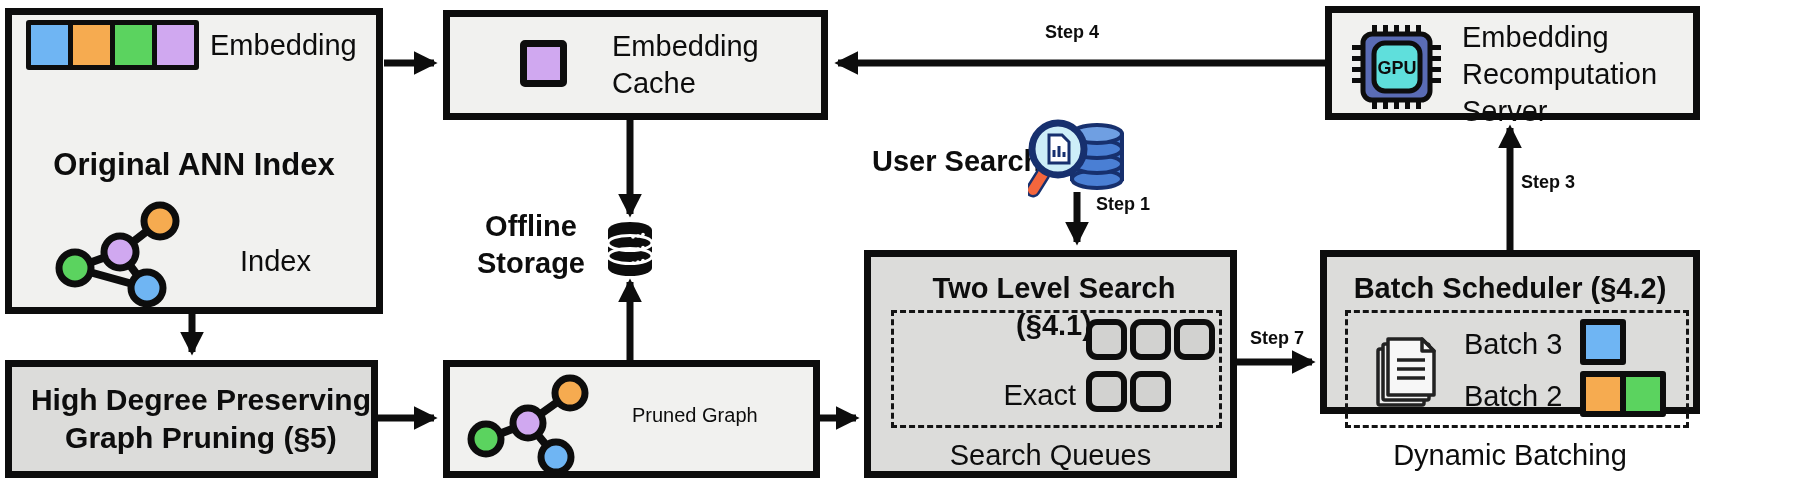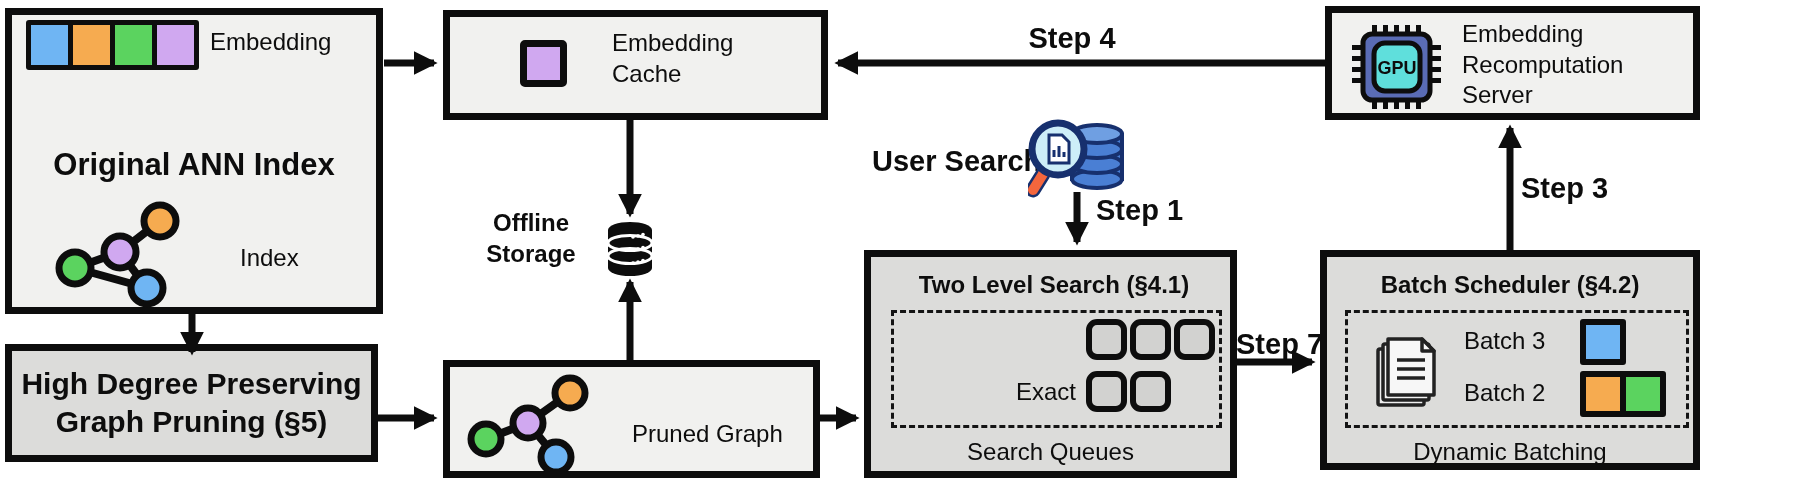--- a/index.html
+++ b/index.html
@@ -1,24 +1,24 @@
 <!DOCTYPE html>
 <html><head>
 <meta charset="utf-8">
 <style>
   html,body{margin:0;padding:0;background:#ffffff;}
   #canvas{position:relative;width:1817px;height:481px;background:#ffffff;overflow:hidden;
           font-family:"Liberation Sans","DejaVu Sans",sans-serif;color:#0d0d0d;}
   .box{position:absolute;box-sizing:border-box;border:7px solid #0d0d0d;background:#f1f1ef;}
   .box-dark{background:#dcdcda;}
   .abs{position:absolute;}
-  .lbl{position:absolute;font-size:24px;line-height:1.28;white-space:pre-line;}
+  .lbl{position:absolute;font-size:29px;line-height:1.28;white-space:pre-line;}
   .bold{font-weight:bold;}
   .center{text-align:center;}
-  .step-lbl{position:absolute;font-size:29px;font-weight:bold;white-space:nowrap;}
+  .step-lbl{position:absolute;font-size:18px;font-weight:bold;white-space:nowrap;}
   .strip{position:absolute;display:flex;gap:5px;background:#0d0d0d;padding:5px;border-radius:3px;}
   .strip .cell{width:37px;height:40px;}
   .sq{position:absolute;box-sizing:border-box;border:7px solid #0d0d0d;border-radius:5px;}
   .queue-row{position:absolute;display:flex;gap:3px;}
   .queue{width:41px;height:41px;box-sizing:border-box;border:6px solid #0d0d0d;border-radius:11px;background:#d2d2d0;}
   .dashed{position:absolute;box-sizing:border-box;border:3px dashed #141414;}
   .batch-sq{width:46px;height:46px;box-sizing:border-box;border:6px solid #0d0d0d;border-radius:3px;}
   svg{display:block;}
   #arrows{position:absolute;left:0;top:0;pointer-events:none;}
 </style>
@@ -124,60 +124,60 @@
     <line x1="15" y1="57" x2="5" y2="73" stroke="#f4663d" stroke-width="10" stroke-linecap="round"></line>
     <circle cx="30" cy="32" r="26" fill="#cdeef8" stroke="#17306e" stroke-width="7"></circle>
     <path d="M21 18 h13 l7 7 v21 h-20 z" fill="#ffffff" stroke="#17306e" stroke-width="3"></path>
     <g stroke="#17306e" stroke-width="3">
       <line x1="26" y1="40" x2="26" y2="33"></line>
         <line x1="31" y1="40" x2="31" y2="29"></line>
         <line x1="36" y1="40" x2="36" y2="35"></line>
     </g>
   </svg>
 
-  <div class="box box-dark" style="left:5px;top:344px;width:373px;height:118px;display:flex;align-items:center;justify-content:center;">
+  <div class="box box-dark" style="left:5px;top:360px;width:373px;height:118px;display:flex;align-items:center;justify-content:flex-end;">
     <div class="lbl bold center" style="position:static;font-size:30px;">High Degree Preserving
 Graph Pruning (§5)</div>
   </div>
 
   <div class="box" style="left:443px;top:360px;width:377px;height:118px;">
     <svg class="abs" style="left:12px;top:6px;" width="140" height="100" viewBox="0 0 140 100">
       <g stroke="#0d0d0d" stroke-width="8" stroke-linecap="round">
         <line x1="108" y1="20" x2="66" y2="50"></line>
         <line x1="66" y1="50" x2="24" y2="66"></line>
         <line x1="66" y1="50" x2="94" y2="84"></line>
       </g>
       <g stroke="#0d0d0d" stroke-width="7">
         <circle cx="108" cy="20" r="15" fill="#f6ab50"></circle>
         <circle cx="66" cy="50" r="15" fill="#d0a8f0"></circle>
         <circle cx="24" cy="66" r="15" fill="#5bd35f"></circle>
         <circle cx="94" cy="84" r="15" fill="#6fb5f3"></circle>
       </g>
     </svg>
-    <div class="lbl" style="left:182px;top:36px;font-size:24px;margin-top:16px;">Pruned Graph</div>
+    <div class="lbl" style="left:182px;top:36px;font-size:20px;">Pruned Graph</div>
   </div>
 
   <div class="box box-dark" style="left:864px;top:250px;width:373px;height:228px;">
     <div class="lbl bold center" style="left:0;right:16px;top:13px;margin-left:23px;">Two Level Search (§4.1)</div>
     <div class="dashed" style="left:20px;top:53px;width:331px;height:118px;">
       <div class="queue-row" style="left:192px;top:6px;">
         <div class="queue"></div>
         <div class="queue"></div>
         <div class="queue"></div>
       </div>
       <div class="lbl" style="left:10px;top:64px;width:172px;text-align:right;">Exact</div>
       <div class="queue-row" style="left:192px;top:58px;">
         <div class="queue"></div>
         <div class="queue"></div>
       </div>
     </div>
     <div class="lbl center" style="left:0;right:0;top:180px;">Search Queues</div>
   </div>
 
-  <div class="box box-dark" style="left:1320px;top:250px;width:380px;height:220px;">
+  <div class="box box-dark" style="left:1320px;top:250px;width:380px;height:164px;">
     <div class="lbl bold center" style="left:0;right:0;top:13px;">Batch Scheduler (§4.2)</div>
     <div class="dashed" style="left:18px;top:53px;width:344px;height:118px;">
       <svg class="abs" style="left:22px;top:20px;" width="76" height="78" viewBox="0 0 76 78">
         <rect x="8" y="16" width="46" height="56" rx="2" fill="#efefef" stroke="#222222" stroke-width="3.5"></rect>
         <rect x="13" y="11" width="46" height="56" rx="2" fill="#f3f3f3" stroke="#222222" stroke-width="3.5"></rect>
         <path d="M18 6 h34 l12 12 v44 h-46 z" fill="#f7f7f7" stroke="#222222" stroke-width="3.5" stroke-linejoin="round"></path>
         <path d="M52 6 v12 h12 z" fill="#f7f7f7" stroke="#222222" stroke-width="3.5" stroke-linejoin="round"></path>
         <g stroke="#222222" stroke-width="3.5">
           <line x1="27" y1="27" x2="55" y2="27"></line>
           <line x1="27" y1="36" x2="55" y2="36"></line>

